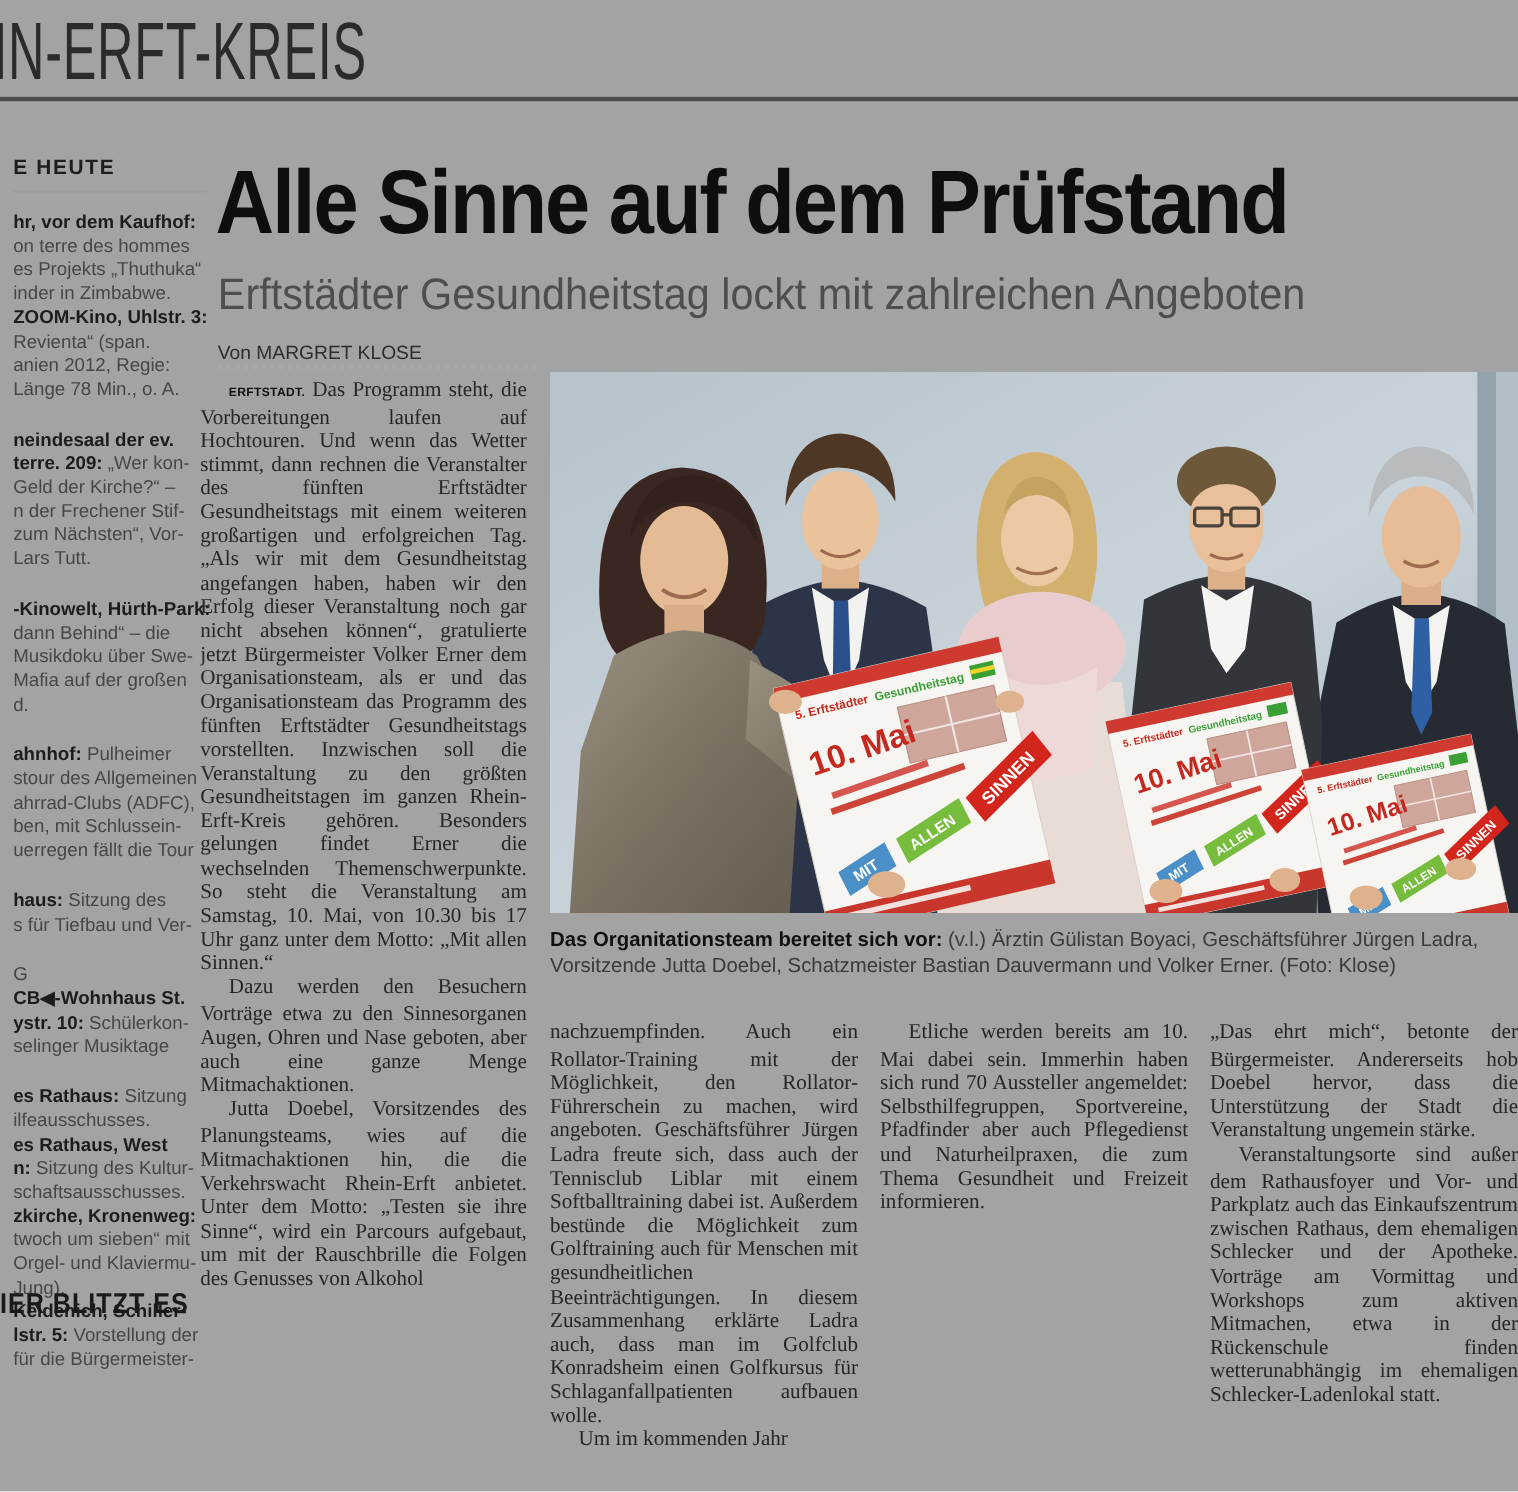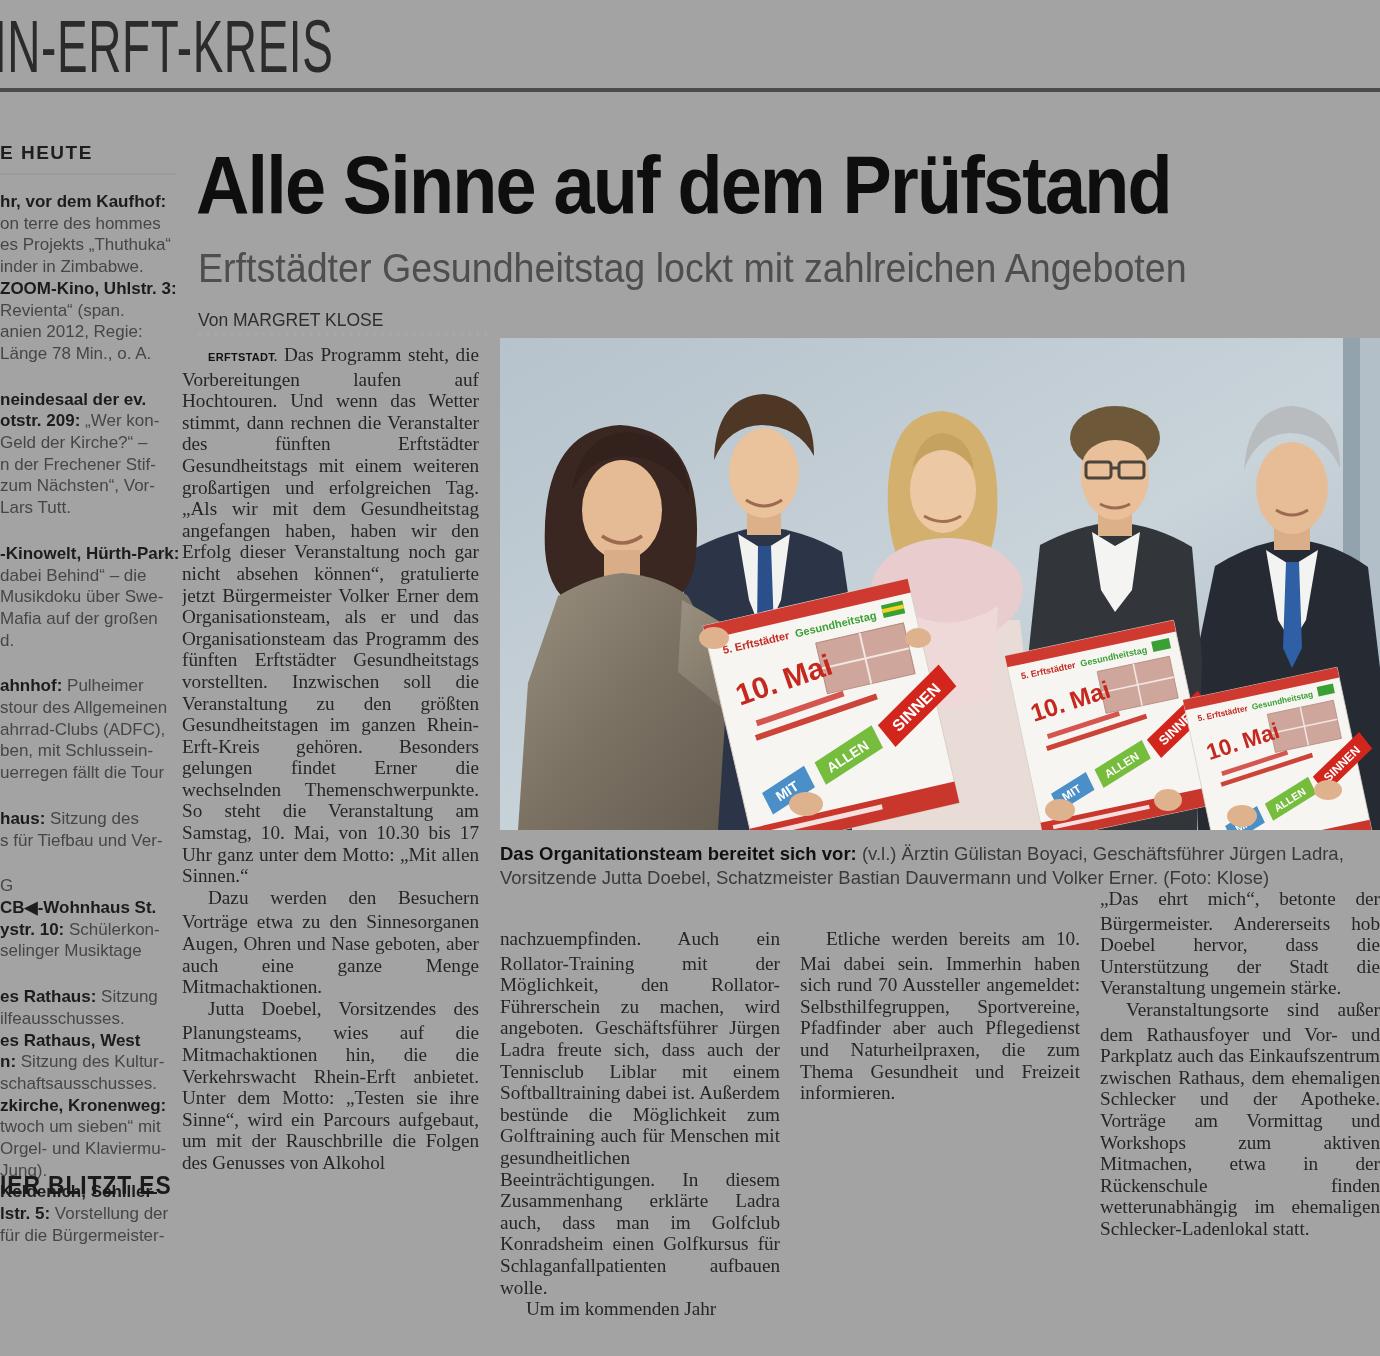--- a/index.html
+++ b/index.html
@@ -5,21 +5,21 @@
   html,body{margin:0;padding:0;background:#ffffff;}
   .page{position:relative;width:1380px;height:1356px;background:#a3a3a3;overflow:hidden;
         font-family:"Liberation Sans",sans-serif;color:#222;padding-left:24px;}
 
   
   .masthead-title{position:absolute;left:-6px;top:4px;font-size:74px;font-weight:400;
         color:#2b2b2b;letter-spacing:1px;transform:scaleX(.62);transform-origin:left top;white-space:nowrap;}
   .masthead-rule{position:absolute;left:0;top:88px;width:1380px;height:4px;background:#4c4c4c;}
 
   
-  .sidebar{position:absolute;left:0;top:142px;width:178px;}
+  .sidebar{position:absolute;left:12px;top:142px;width:178px;}
   .sb-heading{font-size:19px;font-weight:bold;letter-spacing:1.5px;color:#1e1e1e;white-space:nowrap;}
   .sb-rule{margin-top:9px;width:176px;height:2px;background:#9c9c9c;}
   .sb-list{margin-top:16px;font-size:17px;line-height:21.7px;color:#464646;}
   .sb-line{white-space:nowrap;overflow:hidden;width:178px;}
   .sb-line b{color:#1c1c1c;margin-top:32px;}
   .sb-line.gap{margin-top:24px;}
   .sb-footer{position:absolute;left:0;top:1170px;font-size:26px;font-weight:800;letter-spacing:1px;
         color:#1a1a1a;transform:scaleX(.88);transform-origin:left top;white-space:nowrap;}
 
   
@@ -29,21 +29,21 @@
         color:#4e4e4e;transform:scaleX(.94);transform-origin:left top;white-space:nowrap;letter-spacing:0;}
   .byline{position:absolute;left:198px;top:310px;font-size:17.5px;color:#2d2d2d;}
   .byline-rule{position:absolute;left:198px;top:332px;width:290px;border-bottom:4px dotted #a8a8a8;}
 
   
   .col{position:absolute;font-family:"Liberation Serif","DejaVu Serif",serif;font-size:19.2px;
         line-height:21.6px;color:#262626;text-align:justify;overflow:hidden;}
   .col-1{left:182px;top:344px;width:297px;height:1012px;}
   .col-2{left:500px;top:928px;width:280px;height:428px;}
   .col-3{left:800px;top:928px;width:280px;height:428px;}
-  .col-4{left:1100px;top:888px;width:280px;height:428px;}
+  .col-4{left:1100px;top:928px;width:280px;height:428px;}
   .para{margin:0;text-indent:0;}
   .para.indent{text-indent:26px;}
   .plead{font-family:"Liberation Sans",sans-serif;font-weight:bold;font-size:11px;letter-spacing:.3px;color:#111;}
 
   
   .photo{position:absolute;left:500px;top:338px;width:880px;height:492px;margin:0;}
   .photo svg{display:block;}
   .caption{position:absolute;left:500px;top:842px;width:880px;font-size:18.5px;line-height:24px;color:#3a3a3a;}
   .caption b{color:#111;}
 </style>
@@ -71,33 +71,33 @@
         <div class="sb-line"><b>ZOOM-Kino, Uhlstr. 3:</b><span></span></div>
 
         <div class="sb-line"><b></b><span>Revienta“ (span.</span></div>
 
         <div class="sb-line"><b></b><span>anien 2012, Regie:</span></div>
 
         <div class="sb-line"><b></b><span>Länge 78 Min., o. A.</span></div>
 
         <div class="sb-line gap"><b>neindesaal der ev.</b><span></span></div>
 
-        <div class="sb-line"><b>otstr. 209:</b><span> „Wer kon-</span></div>
+        <div class="sb-line"><b>terre. 209:</b><span> „Wer kon-</span></div>
 
         <div class="sb-line"><b></b><span>Geld der Kirche?“ –</span></div>
 
         <div class="sb-line"><b></b><span>n der Frechener Stif-</span></div>
 
         <div class="sb-line"><b></b><span>zum Nächsten“, Vor-</span></div>
 
         <div class="sb-line"><b></b><span>Lars Tutt.</span></div>
 
         <div class="sb-line gap"><b>-Kinowelt, Hürth-Park:</b><span></span></div>
 
-        <div class="sb-line"><b></b><span>dabei Behind“ – die</span></div>
+        <div class="sb-line"><b></b><span>dann Behind“ – die</span></div>
 
         <div class="sb-line"><b></b><span>Musikdoku über Swe-</span></div>
 
         <div class="sb-line"><b></b><span>Mafia auf der großen</span></div>
 
         <div class="sb-line"><b></b><span>d.</span></div>
 
         <div class="sb-line gap"><b>ahnhof:</b><span> Pulheimer</span></div>
 
         <div class="sb-line"><b></b><span>stour des Allgemeinen</span></div>

